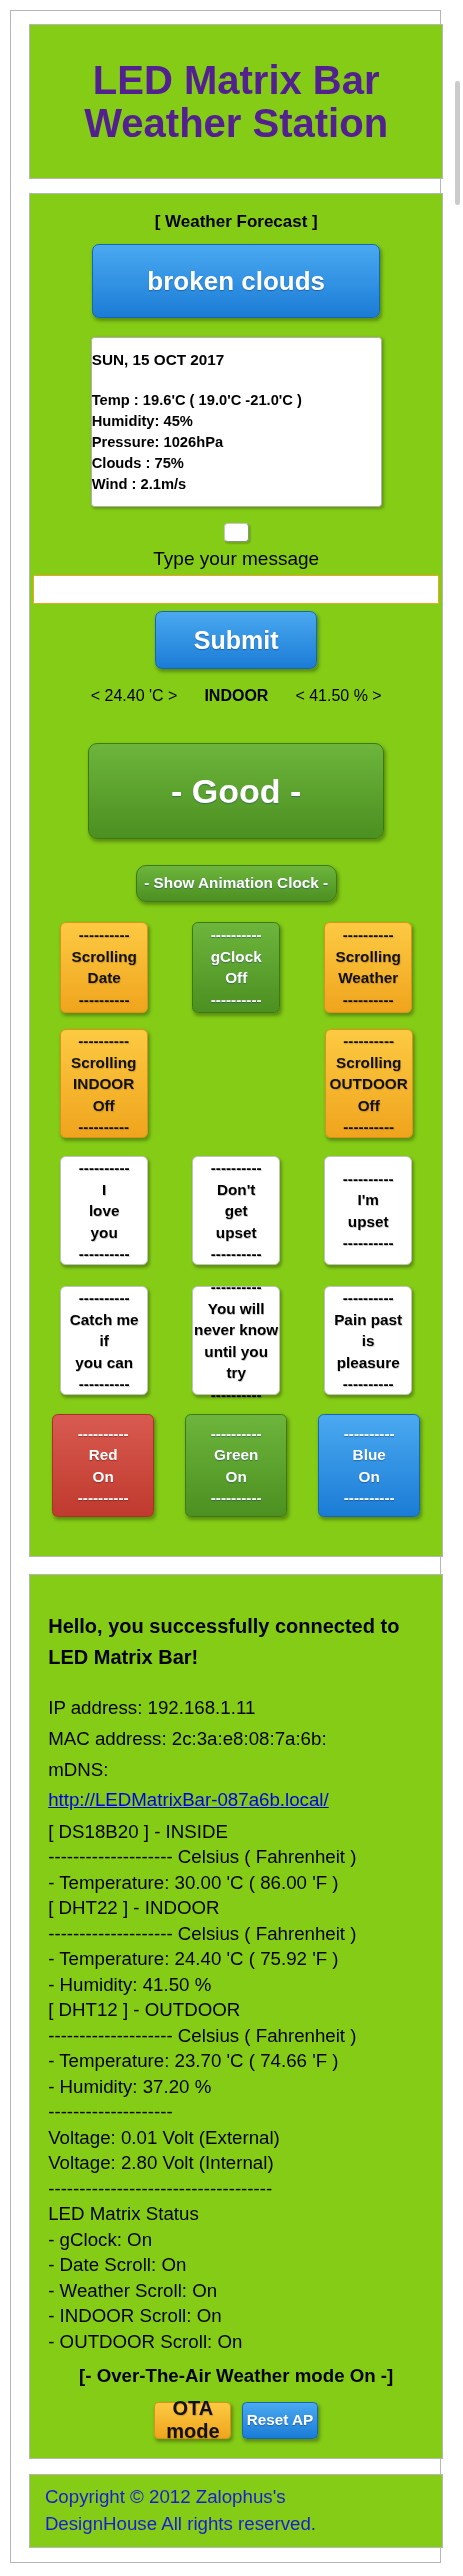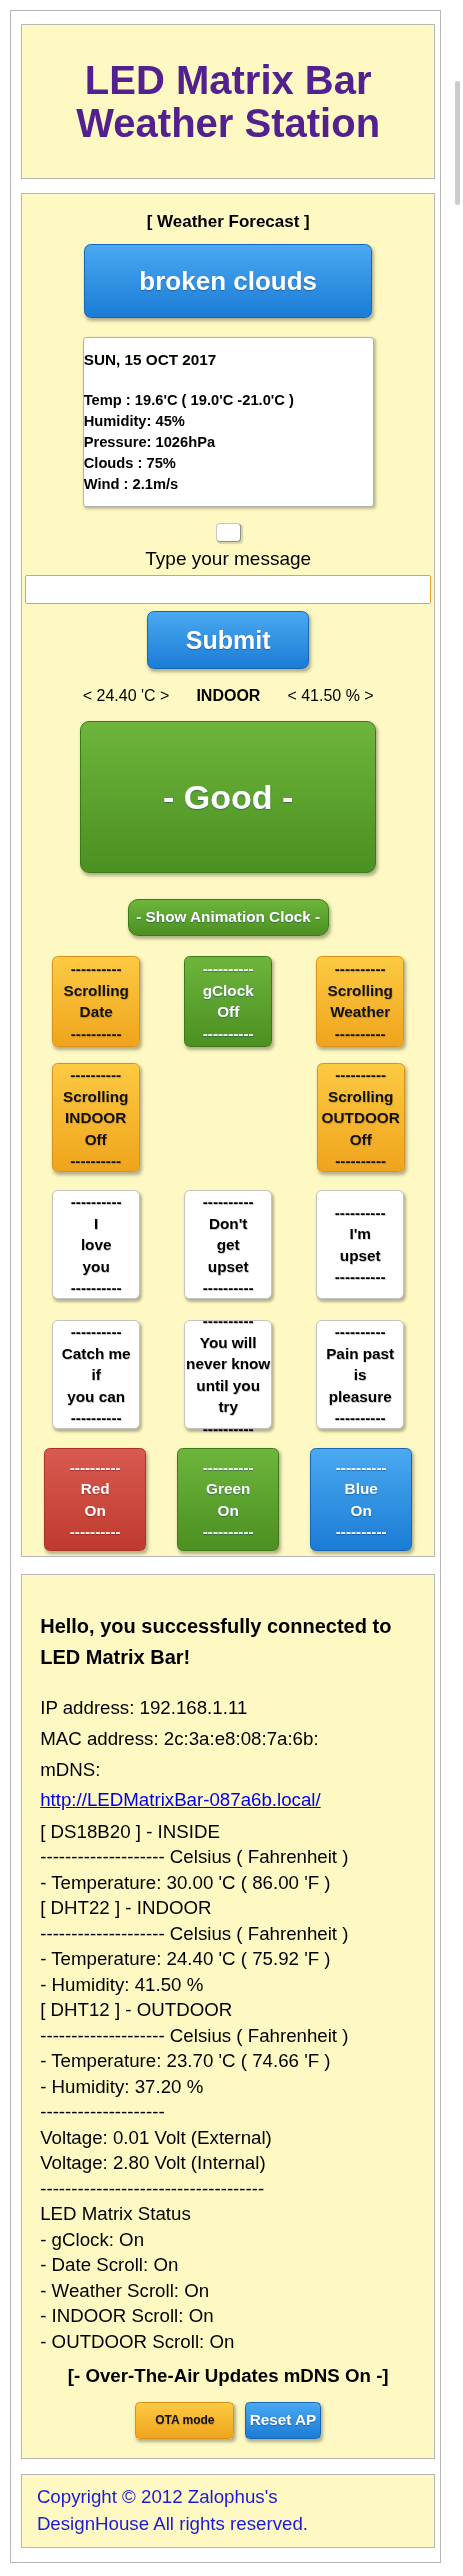--- a/index.html
+++ b/index.html
@@ -6,22 +6,22 @@
   body{
     width:464px;height:2576px;position:relative;background:#ffffff;
     font-family:"Liberation Sans","DejaVu Sans",sans-serif;color:#000;
     overflow:hidden;
   }
   .outer-border{
     position:absolute;left:10.2px;top:10.2px;width:429px;height:2551px;
     border:1.1px solid #b6b6b6;background:#fff;
   }
   .panel{
-    position:absolute;left:10px;width:414px;box-sizing:border-box;
-    border:1.1px solid #b6b6b6;background:#fef9c3;overflow:hidden;
+    position:absolute;left:18px;width:414px;box-sizing:border-box;
+    border:1.1px solid #b6b6b6;background:#84cc16;overflow:hidden;
   }
   .panel-title{top:13px;height:155px;display:flex;align-items:center;justify-content:center;}
   .panel-main{top:182px;height:1364px;}
   .panel-info{top:1563px;height:885px;}
   .panel-footer{top:2463px;height:74px;}
 
   h1.site-title{
     margin:0;text-align:center;color:#53218f;font-size:40px;line-height:43px;font-weight:bold;
   }
   h1.site-title span{display:block;}
@@ -60,21 +60,21 @@
     display:block;margin:3.4px auto 0;box-sizing:border-box;width:406px;height:29px;
     border:1.1px solid #f0a227;border-radius:1.7px;font-size:17px;padding:0 6.8px;
     font-family:inherit;outline:none;background:#fff;
   }
   .btn-submit{margin-top:7.4px;width:162px;height:58px;font-size:25px;}
   .indoor-row{
     margin-top:14px;display:flex;justify-content:center;align-items:center;gap:27px;
     font-size:16px;line-height:25px;
   }
   .indoor-row .bold{font-weight:bold;}
-  .btn-good{margin-top:13px;width:296px;height:152px;font-size:34px;border-radius:9px;}
+  .btn-good{margin-top:35px;width:296px;height:96px;font-size:34px;border-radius:9px;}
   .btn-clock{margin-top:25.5px;width:201px;height:37px;font-size:15.3px;border-radius:10px;}
 
   .btn-row{display:flex;justify-content:center;}
   .btn-row .grid-btn{
     width:88px;margin:0;font-size:15.3px;line-height:21.5px;border-radius:5.7px;flex:0 0 auto;
   }
   .r1{margin-top:20.4px;gap:44px;}
   .r1 .grid-btn{height:91px;}
   .r2{margin-top:16.4px;gap:177px;}
   .r2 .grid-btn{height:109px;}
@@ -85,21 +85,21 @@
   .r5{margin-top:18.7px;gap:31px;}
   .r5 .grid-btn{width:102px;height:103px;}
 
   
   .greeting{margin:36px 18px 0;max-width:365px;font-size:20px;font-weight:bold;line-height:31px;}
   .network{margin:19px 18px 0;font-size:18.7px;line-height:31px;white-space:pre-line;}
   .mdns-link{display:block;margin:0 18px;font-size:18.7px;line-height:29px;color:#0000e8;text-decoration:underline;cursor:pointer;}
   .sensors{margin:4.5px 18px 0;font-size:18.7px;line-height:25.5px;white-space:pre-line;}
   .ota-status{margin-top:9px;text-align:center;font-size:18.7px;font-weight:bold;line-height:25px;}
   .action-row{margin-top:13.6px;display:flex;justify-content:center;gap:10.7px;}
-  .btn-ota{width:99px;height:37px;font-size:12px;border-radius:4.5px;margin:0;}
+  .btn-ota{width:77px;height:37px;font-size:20px;border-radius:4.5px;margin:0;}
   .btn-reset{width:76px;height:37px;font-size:15.3px;border-radius:4.5px;margin:0;}
 
   
   .copyright{margin:9px 0 0 14.7px;width:351px;font-size:18.7px;line-height:26.6px;color:#1b1bd6;}
 
   .scrollbar-thumb{
     position:absolute;left:455px;top:81px;width:4.5px;height:124px;
     background:#cbcbcb;border-radius:2.3px;cursor:pointer;
   }
 </style>
@@ -243,21 +243,21 @@
 --------------------
 Voltage: 0.01 Volt (External)
 Voltage: 2.80 Volt (Internal)
 ------------------------------------
 LED Matrix Status
 - gClock: On
 - Date Scroll: On
 - Weather Scroll: On
 - INDOOR Scroll: On
 - OUTDOOR Scroll: On</div>
-    <div class="ota-status">[- Over-The-Air Updates mDNS On -]</div>
+    <div class="ota-status">[- Over-The-Air Weather mode On -]</div>
     <div class="action-row">
       <button class="btn yellow btn-ota">OTA mode</button>
       <button class="btn blue btn-reset">Reset AP</button>
     </div>
   </section>
 
   <section class="panel panel-footer">
     <div class="copyright">Copyright © 2012 Zalophus's DesignHouse All rights reserved.</div>
   </section>
 

